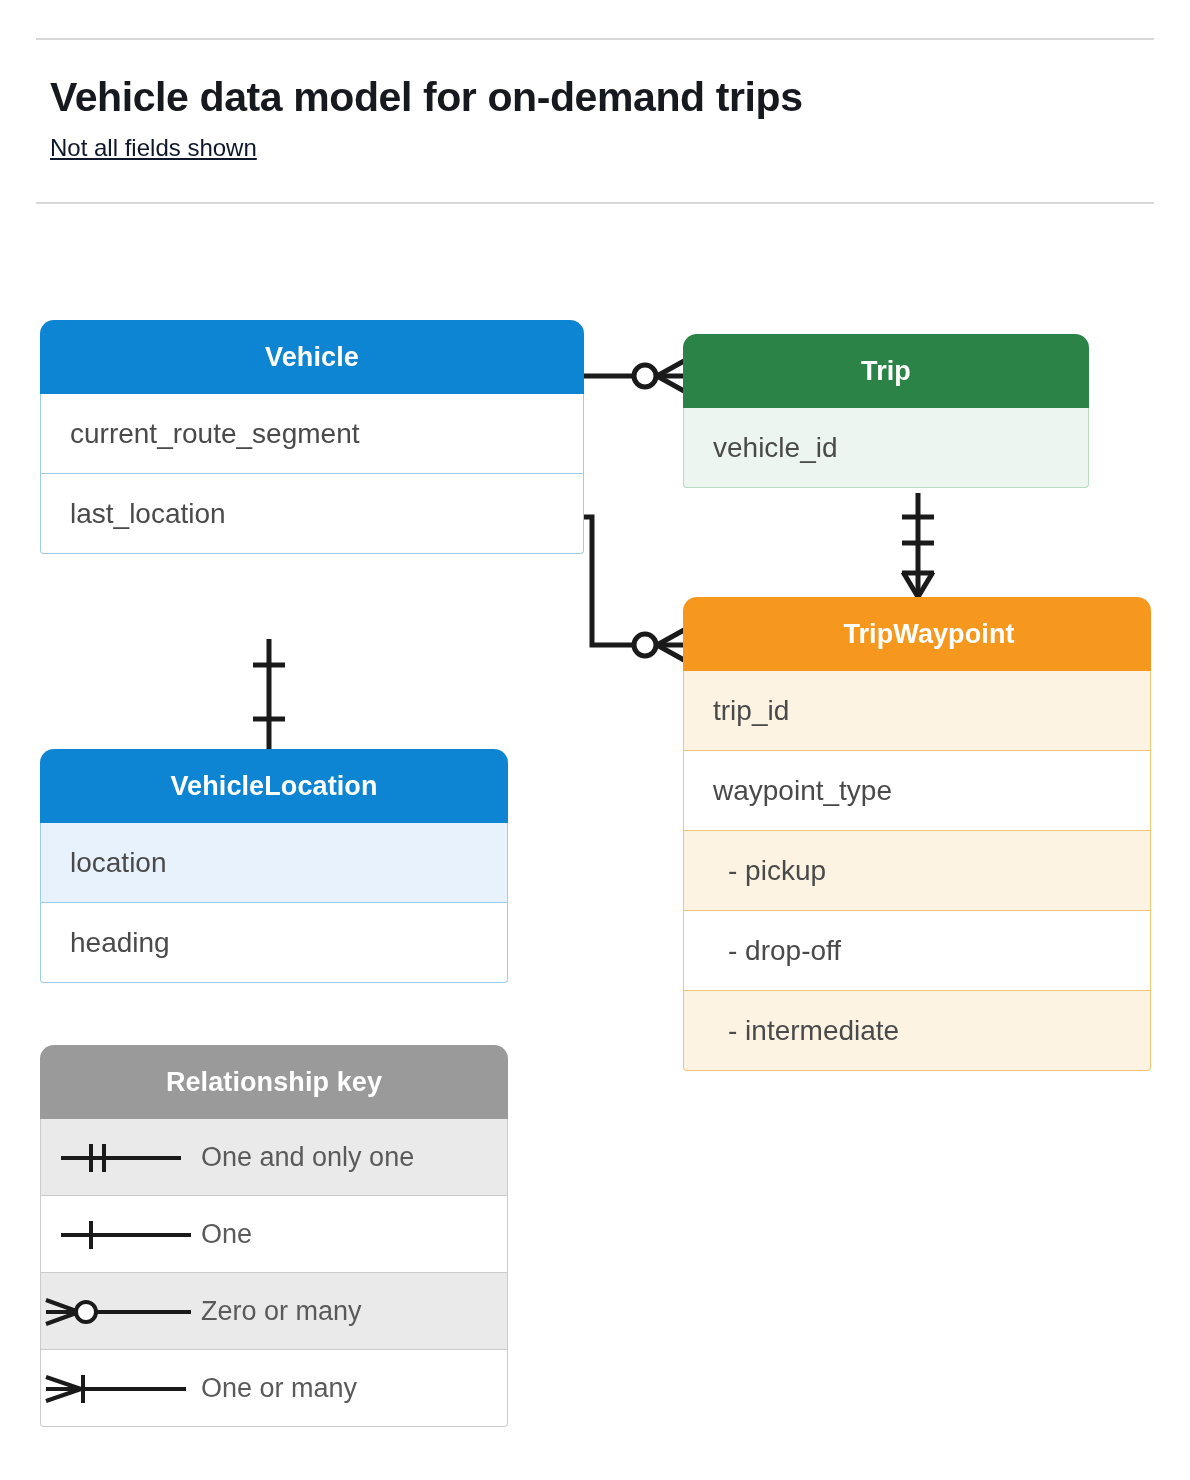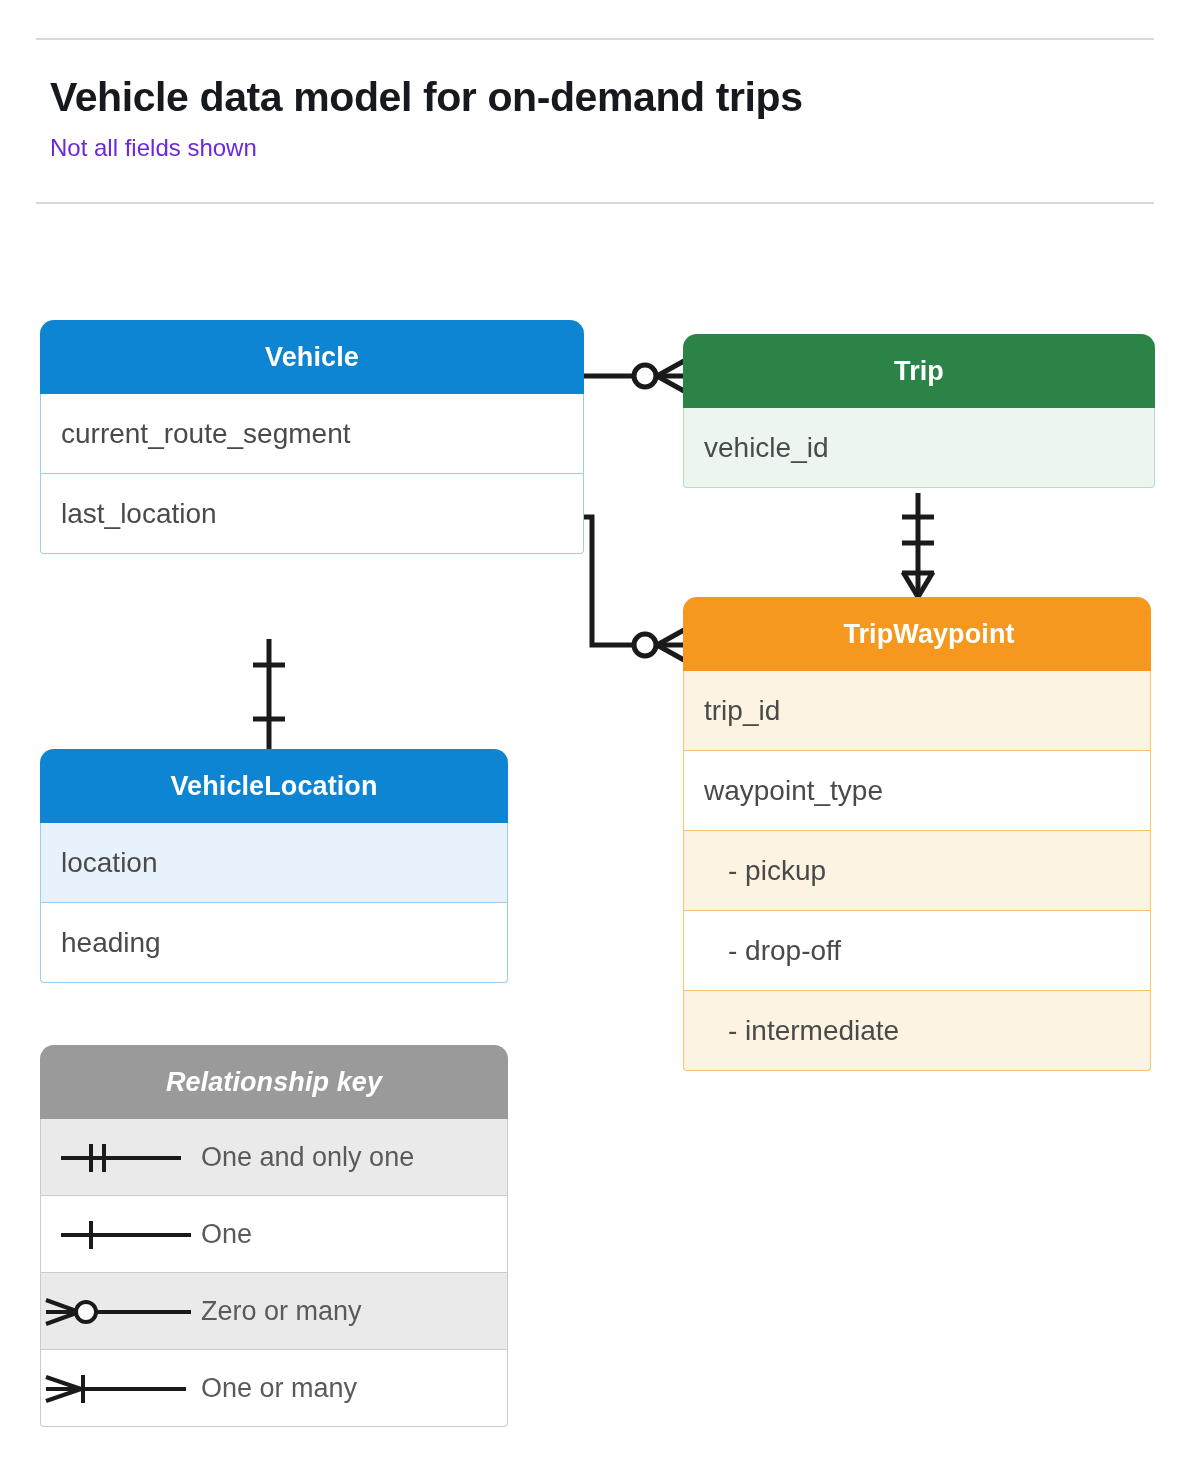--- a/index.html
+++ b/index.html
@@ -37,22 +37,23 @@
     letter-spacing: -0.4px;
     color: #16191d;
     white-space: nowrap;
   }
   #subtitle {
     position: absolute;
     left: 50px;
     top: 134px;
     font-size: 24px;
     font-weight: 400;
-    color: #6d28d9;
+    color: #0f172a;
     white-space: nowrap;
+    text-decoration: underline;
   }
 
   
   .entity {
     position: absolute;
     border-radius: 14px;
   }
   .entity .e-head {
     height: 74px;
     border-radius: 14px 14px 0 0;
@@ -61,21 +62,21 @@
     justify-content: center;
     color: #ffffff;
     font-size: 27px;
     font-weight: 700;
     letter-spacing: 0.1px;
   }
   .entity .e-row {
     height: 80px;
     display: flex;
     align-items: center;
-    padding-left: 20px;
+    padding-left: 29px;
     font-size: 28px;
     font-weight: 400;
     color: #4a4a4a;
     border-style: solid;
     border-width: 0 1px 1px 1px;
   }
   .entity .e-row:last-child {
     border-radius: 0 0 4px 4px;
   }
 
@@ -88,21 +89,21 @@
   .t-green .e-head { background: #2b8347; }
   .t-green .e-row  { border-color: #b6dcc2; background: #ffffff; }
   .t-green .e-row.tint { background: #ecf5ef; }
 
   
   .t-orange .e-head { background: #f6981e; padding-left: 24px; }
   .t-orange .e-row  { border-color: #f7c571; background: #ffffff; }
   .t-orange .e-row.tint { background: #fdf3e2; }
 
   
-  .t-gray .e-head { background: #9a9a9a; font-style: italic; }
+  .t-gray .e-head { background: #9a9a9a; }
   .t-gray .e-row  { border-color: #cbcbcb; background: #ffffff; }
   .t-gray .e-row.tint { background: #eaeaea; }
 
   .e-row.indent { padding-left: 44px; }
 
   
   .t-gray .e-row {
     height: 77px;
     padding-left: 0;
   }
@@ -177,21 +178,21 @@
 
     </g>
   </svg>
 
   <div class="entity t-blue" style="left:40px; top:320px; width:544px;">
     <div class="e-head">Vehicle</div>
     <div class="e-row">current_route_segment</div>
     <div class="e-row">last_location</div>
   </div>
 
-  <div class="entity t-green" style="left:683px; top:334px; width:472px;">
+  <div class="entity t-green" style="left:683px; top:334px; width:406px;">
     <div class="e-head">Trip</div>
     <div class="e-row tint">vehicle_id</div>
   </div>
 
   <div class="entity t-orange" style="left:683px; top:597px; width:468px;">
     <div class="e-head">TripWaypoint</div>
     <div class="e-row tint">trip_id</div>
     <div class="e-row">waypoint_type</div>
     <div class="e-row tint indent">-  pickup</div>
     <div class="e-row indent">-  drop-off</div>

